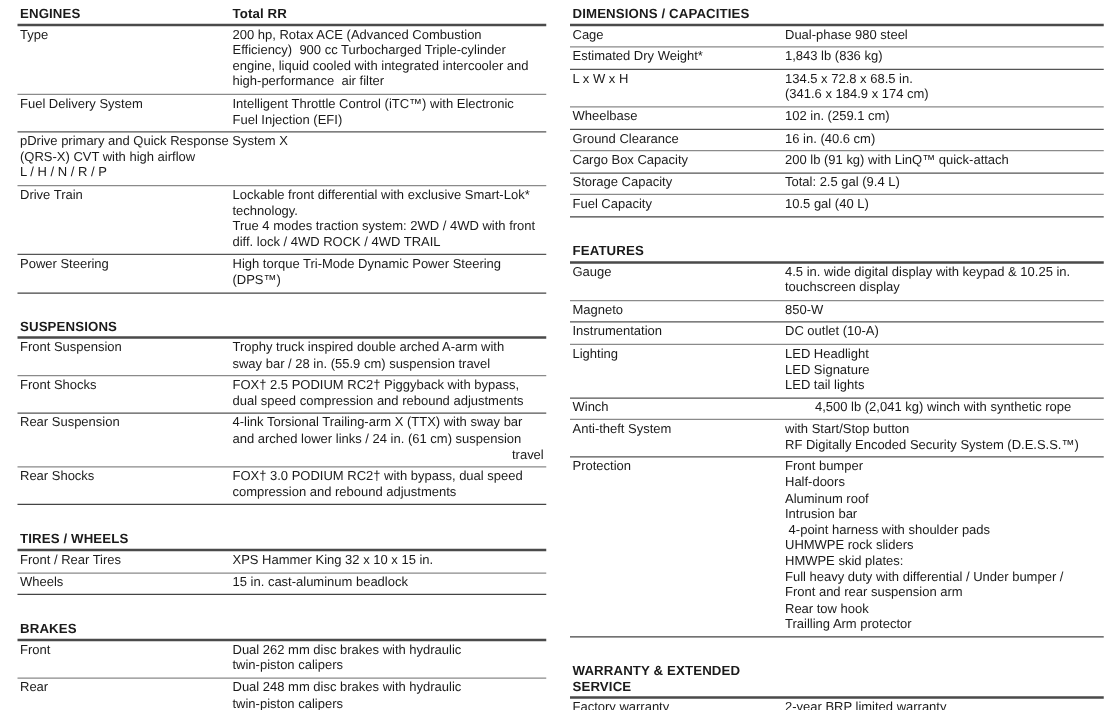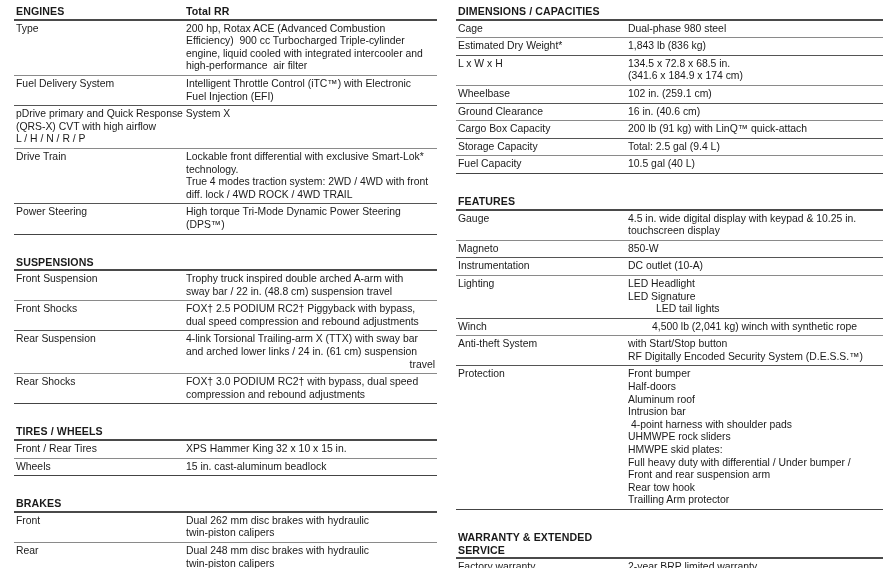--- a/index.html
+++ b/index.html
@@ -79,21 +79,21 @@
     <div class="section">
       <div class="sec-head">
         <span class="h-label">SUSPENSIONS</span>
         <span></span>
       </div>
       <div>
         <div class="row">
           <div class="label">Front Suspension</div>
           <div class="value">
             <span class="line" style="white-space: pre;">Trophy truck inspired double arched A-arm with</span>
-            <span class="line" style="white-space: pre;">sway bar / 22 in. (48.8 cm) suspension travel</span>
+            <span class="line" style="white-space: pre;">sway bar / 28 in. (55.9 cm) suspension travel</span>
           </div>
         </div>
         <div class="row">
           <div class="label">Front Shocks</div>
           <div class="value">
             <span class="line" style="white-space: pre;">FOX† 2.5 PODIUM RC2† Piggyback with bypass,</span>
             <span class="line" style="white-space: pre;">dual speed compression and rebound adjustments</span>
           </div>
         </div>
         <div class="row">
@@ -237,21 +237,21 @@
           <div class="label">Instrumentation</div>
           <div class="value">
             <span class="line" style="white-space: pre;">DC outlet (10-A)</span>
           </div>
         </div>
         <div class="row">
           <div class="label">Lighting</div>
           <div class="value">
             <span class="line" style="white-space: pre;">LED Headlight</span>
             <span class="line" style="white-space: pre;">LED Signature</span>
-            <span class="line" style="white-space: pre; margin-left: 28px;">LED tail lights</span>
+            <span class="line" style="white-space: pre;">LED tail lights</span>
           </div>
         </div>
         <div class="row">
           <div class="label">Winch</div>
           <div class="value">
             <span class="line" style="white-space: pre; text-align: center;">4,500 lb (2,041 kg) winch with synthetic rope</span>
           </div>
         </div>
         <div class="row">
           <div class="label">Anti-theft System</div>

